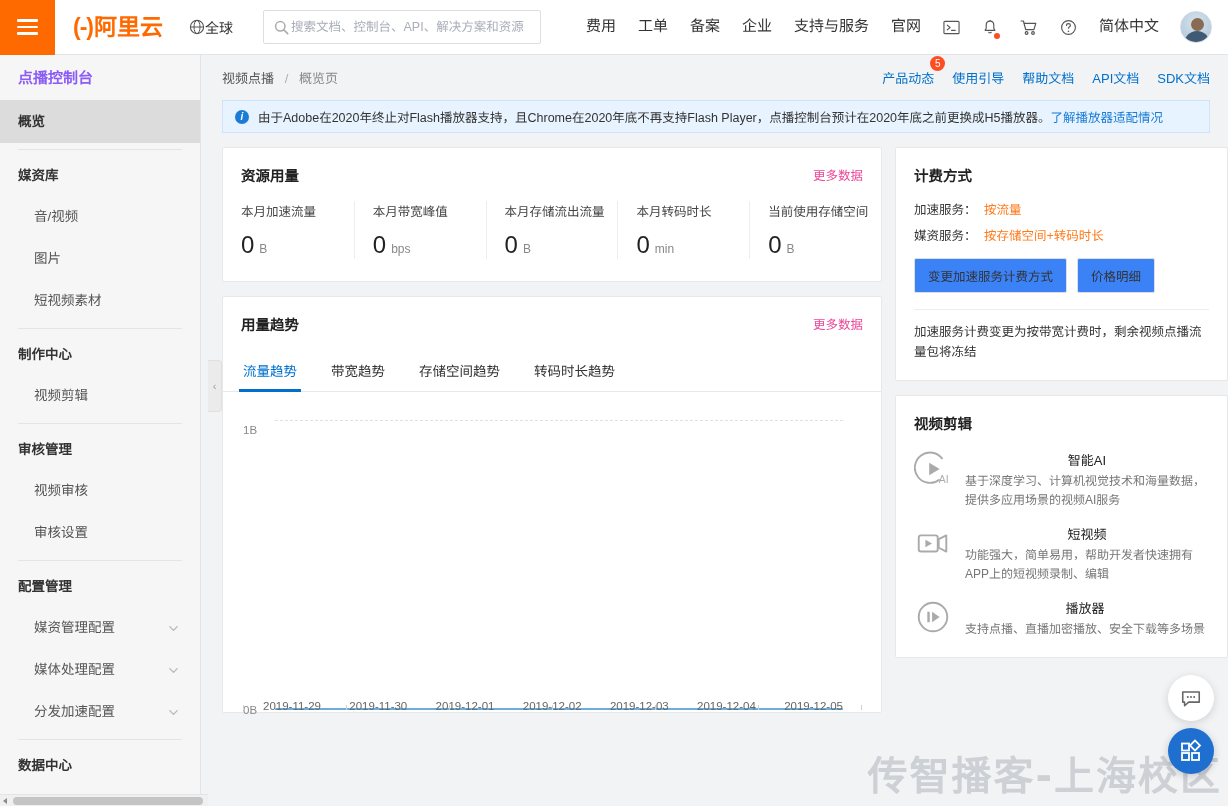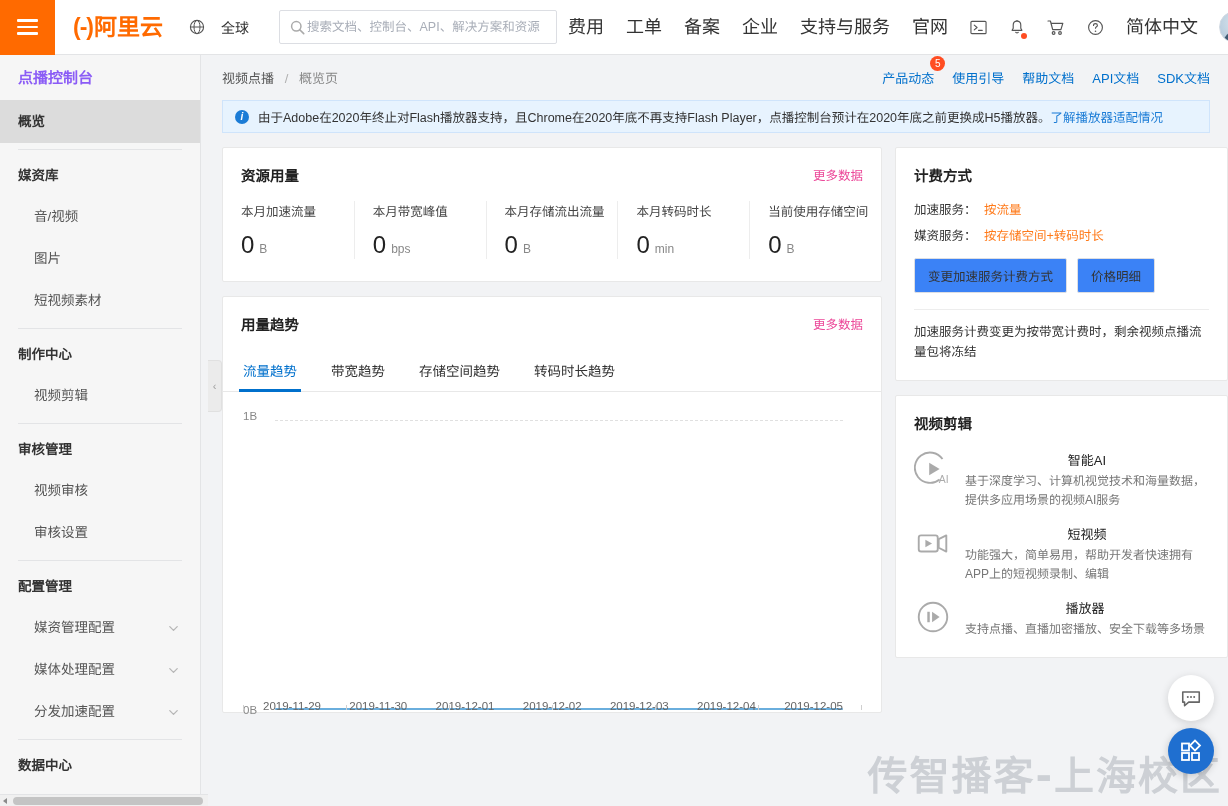--- a/index.html
+++ b/index.html
@@ -40,21 +40,21 @@
   .logo-mark {
     font-size: 23px; font-weight: bold; color: #ff6a00;
     letter-spacing: -1px; line-height: 1;
   }
   .logo-text {
     font-size: 23px; font-weight: bold; color: #ff6a00;
     margin-left: 1px; letter-spacing: 0px; line-height: 1;
   }
   .region {
     margin-left: 26px; display: flex; align-items: center;
-    gap: 16px; font-size: 14px; color: #333; cursor: pointer; flex: none;
+    gap: 0; font-size: 14px; color: #333; cursor: pointer; flex: none;
   }
   .globe-icon { width: 16px; height: 16px; flex: none; }
   .searchbox {
     margin-left: 30px;
     width: 278px; height: 34px;
     border: 1px solid #dcdee3;
     background: #fff;
     border-radius: 2px;
     display: flex; align-items: center;
     padding: 0 10px; flex: none; cursor: text;
@@ -66,22 +66,22 @@
     font-family: "Liberation Sans", sans-serif;
     color: #333; background: transparent;
   }
   .searchbox input::placeholder { color: #a9aeb8; }
 
   .topnav {
     margin-left: auto; display: flex; align-items: center;
     height: 55px; padding-right: 12px;
   }
   .topnav-item {
-    font-size: 18px; color: #333; padding: 0 11px;
-    cursor: pointer; line-height: 55px; white-space: nowrap;
+    font-size: 15px; color: #333; padding: 0 11px;
+    cursor: pointer; line-height: 55px; white-space: nowrap; font-family: Liberation Mono, monospace;
   }
   .topnav-icon {
     padding: 0 11px; cursor: pointer; display: flex;
     align-items: center; position: relative;
   }
   .topnav-icon svg { display: block; }
   .red-dot {
     position: absolute; top: 14px; right: 9px;
     width: 6px; height: 6px; border-radius: 50%;
     background: #ff4d22;
@@ -612,21 +612,21 @@
         </div>
         <div class="tabs">
           <div class="tab active">流量趋势</div>
           <div class="tab">带宽趋势</div>
           <div class="tab">存储空间趋势</div>
           <div class="tab">转码时长趋势</div>
         </div>
 
         <div class="chart-wrap">
           <div class="chart-area">
-            <div class="y-lbl" style="top:6px;">1B</div>
+            <div class="y-lbl" style="top:20px;">1B</div>
             <div class="gridline" style="top:10px;"></div>
             <div class="y-lbl" style="top:300px;">0B</div>
             <div class="axis-base"></div>
             <div class="series-line"></div>
             <div class="x-labels">
               <span class="x-lbl">2019-11-29</span>
               <span class="x-lbl">2019-11-30</span>
               <span class="x-lbl">2019-12-01</span>
               <span class="x-lbl">2019-12-02</span>
               <span class="x-lbl">2019-12-03</span>

